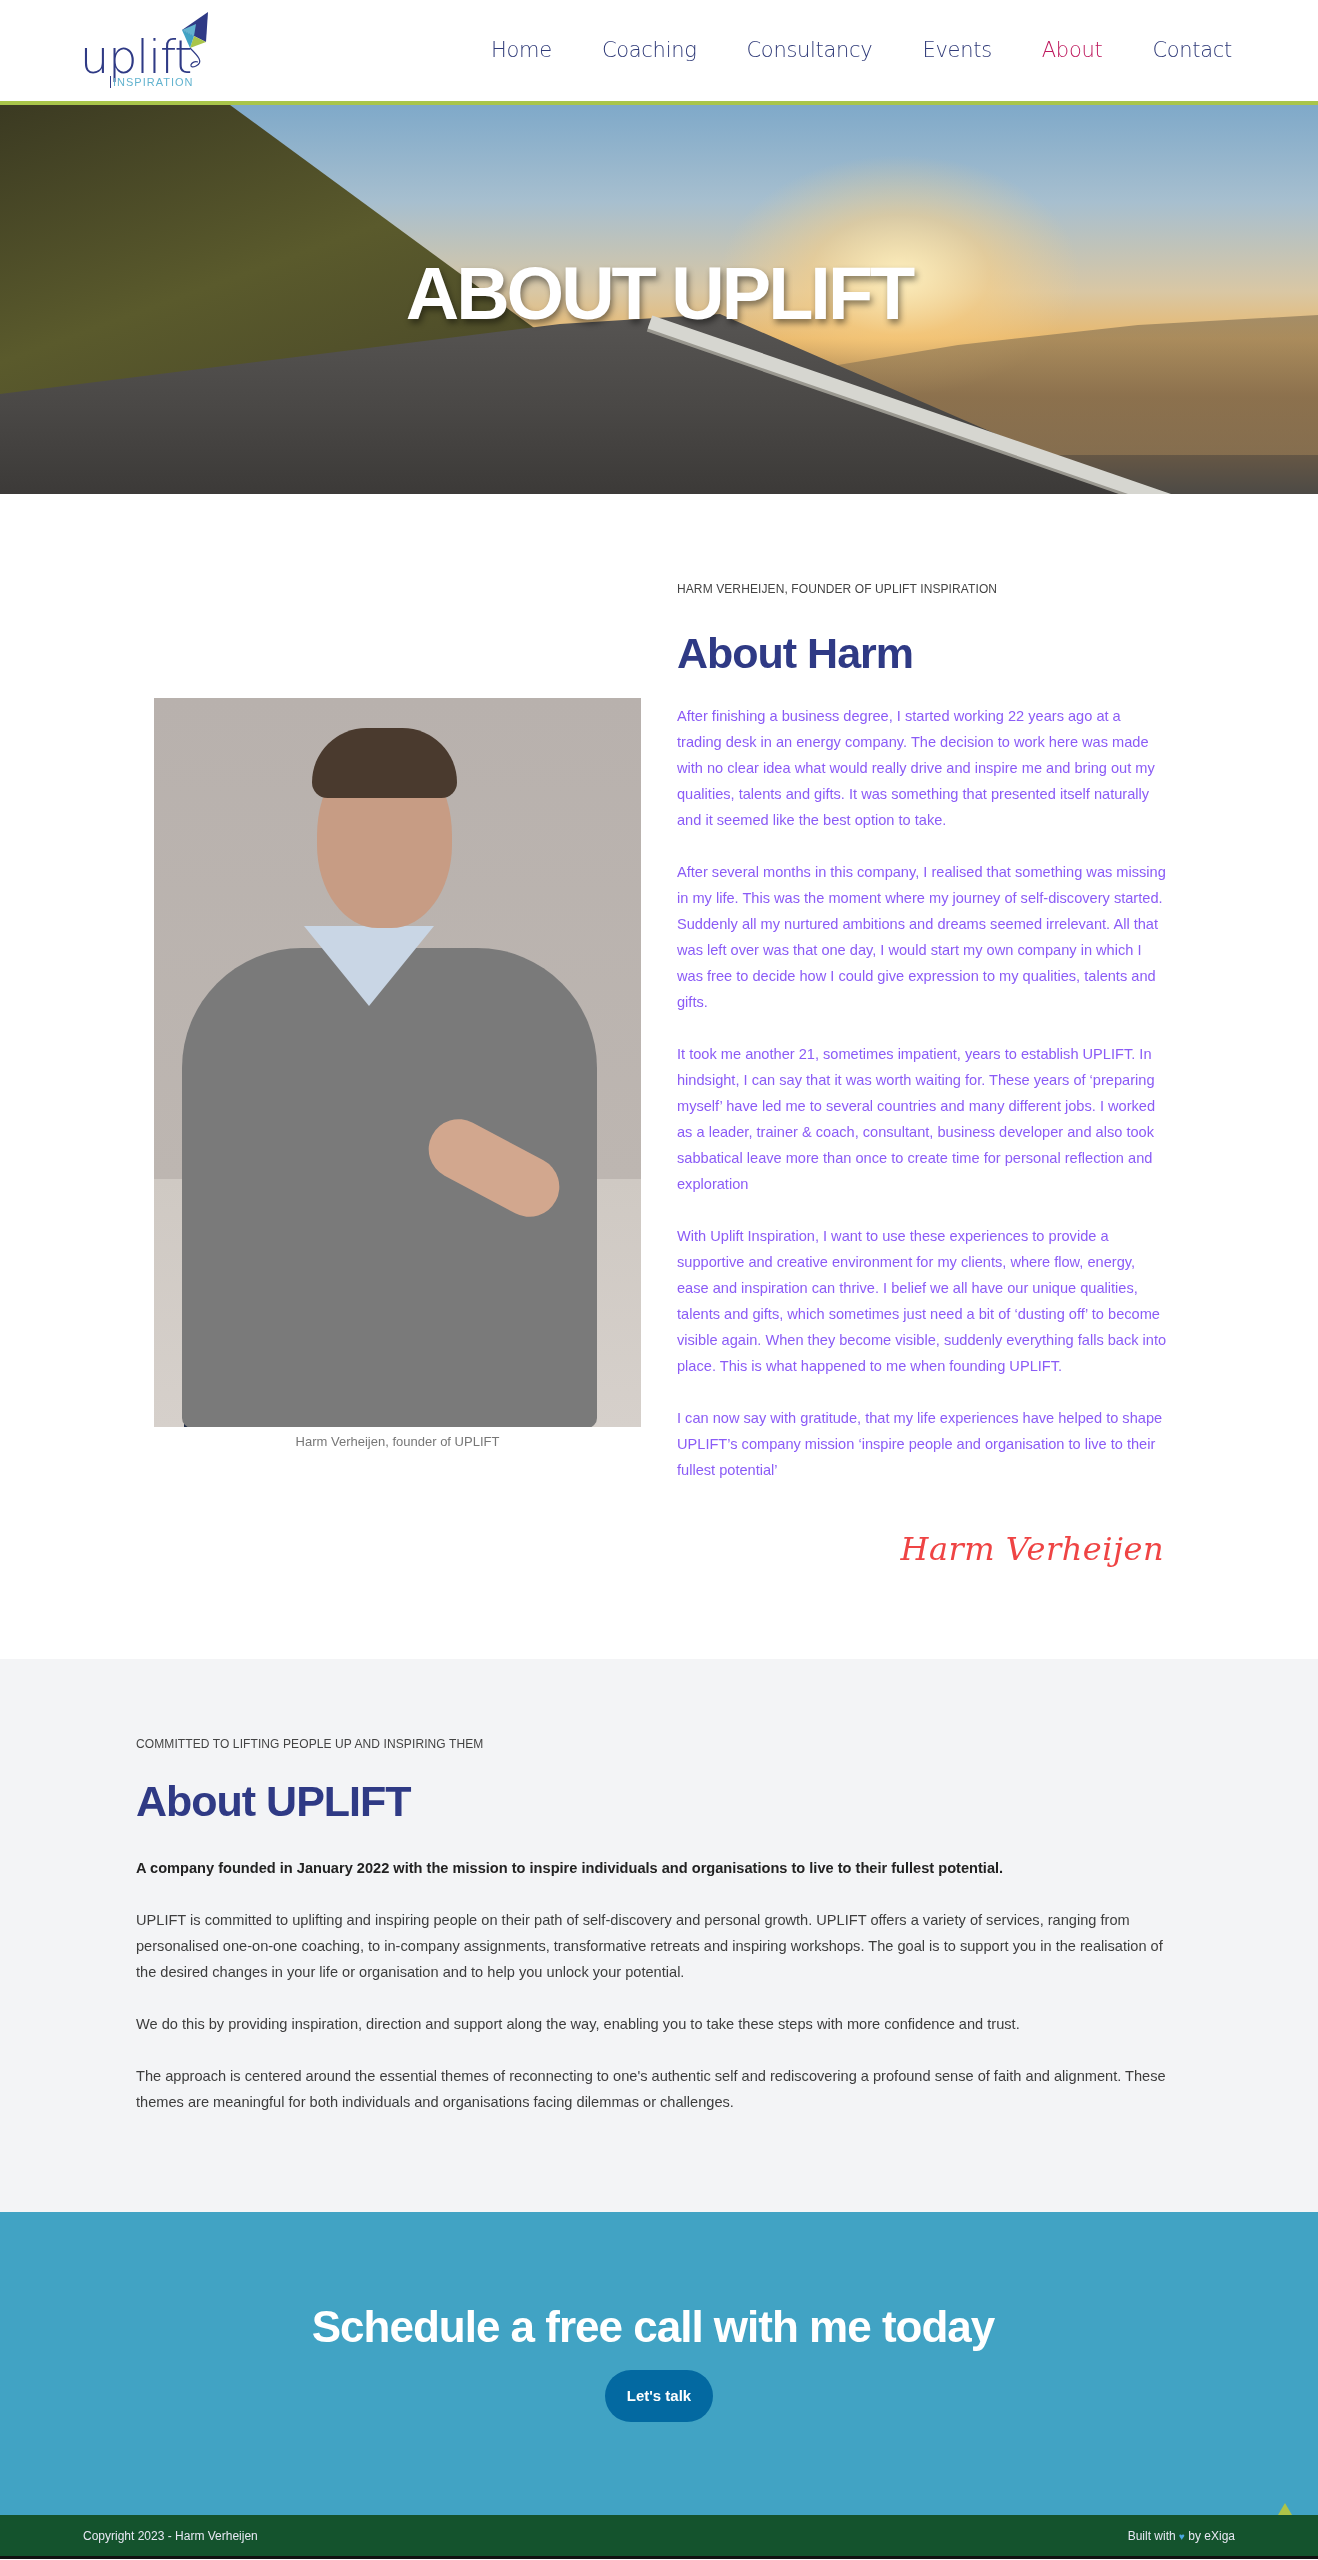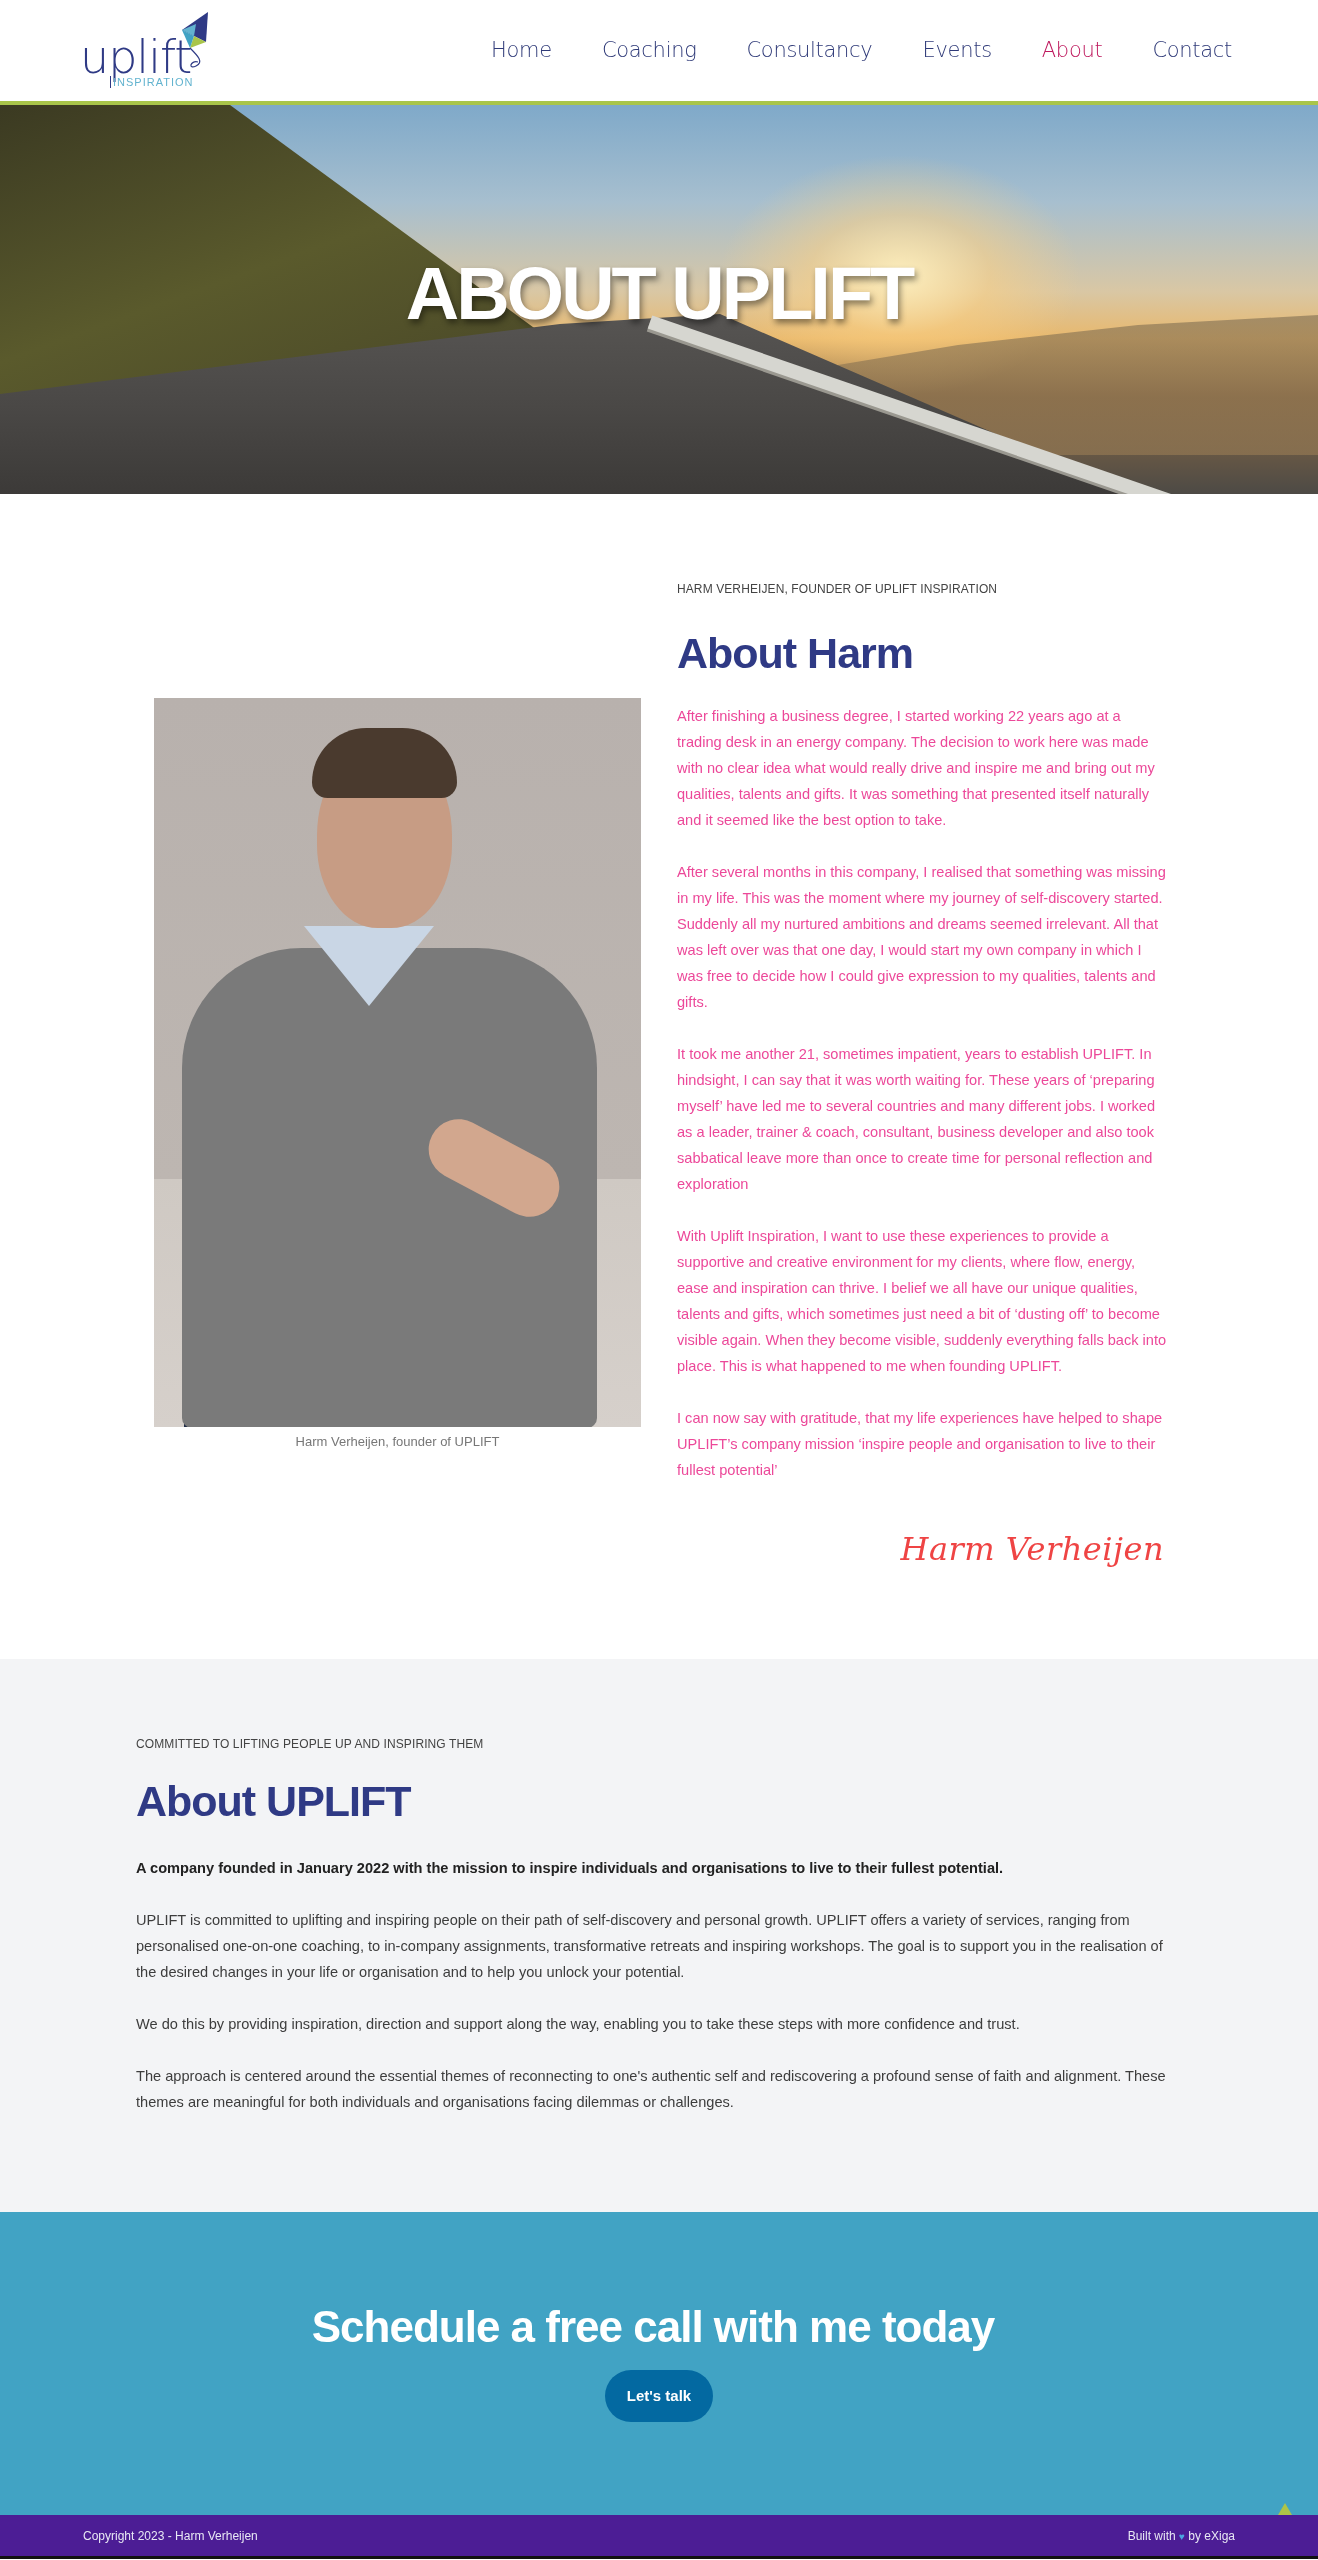--- a/index.html
+++ b/index.html
@@ -46,38 +46,38 @@
   .portrait .legs { position: absolute; left: 30px; top: 500px; width: 400px; height: 229px; background: #1f2b45; border-radius: 80px 60px 0 0; }
   .portrait .arm { position: absolute; left: 270px; top: 440px; width: 140px; height: 60px; background: #d2a78e; border-radius: 30px; transform: rotate(28deg); }
   .portrait-caption { position: absolute; left: 154px; top: 940px; width: 487px; text-align: center; font-size: 13px; color: #777; }
 
   .harm-text { position: absolute; left: 677px; top: 0; width: 490px; }
   .eyebrow { font-size: 12px; color: #444; text-transform: uppercase; letter-spacing: 0.1px; }
   .harm-text .eyebrow { position: absolute; top: 587px; top: 88px; }
   .h2 { font-size: 43px; font-weight: 700; color: #2f3a85; letter-spacing: -1px; }
   .harm-text .h2 { position: absolute; top: 135px; }
   .harm-body { position: absolute; top: 209px; width: 490px; }
-  .harm-body p { font-size: 14.6px; line-height: 26px; color: #ec4899; margin-bottom: 26px; }
+  .harm-body p { font-size: 14.6px; line-height: 26px; color: #8b5cf6; margin-bottom: 26px; }
   .signature { position: absolute; right: 154px; top: 1036px; top: 1036px; font-family: "DejaVu Serif", serif; font-style: italic; font-size: 32px; color: #ef4444; letter-spacing: 0.5px; }
 
   
   .about-uplift { position: relative; height: 553px; background: #f3f4f6; padding: 0 136px; }
   .about-uplift .eyebrow { position: absolute; left: 136px; top: 78px; }
   .about-uplift .h2 { position: absolute; left: 136px; top: 118px; }
   .uplift-body { position: absolute; left: 136px; top: 196px; width: 1050px; }
   .uplift-body p { font-size: 14.6px; line-height: 26px; color: #3d3d3d; margin-bottom: 26px; }
   .uplift-body p.lead { font-weight: 700; color: #222; }
 
   
   .cta { position: relative; height: 303px; background: #41a3c4; text-align: center; }
   .cta-title { position: absolute; left: 0; right: 12px; top: 90px; font-size: 44px; font-weight: 700; color: #fff; letter-spacing: -1px; }
   .cta-button { position: absolute; left: 605px; top: 158px; width: 108px; height: 52px; border-radius: 26px; background: #0369a1; color: #fff; font-size: 15px; font-weight: 700; line-height: 52px; border: none; cursor: pointer; }
 
   
-  .footer { position: relative; height: 44px; background: #4c1d95; border-bottom: 3px solid #111; }
+  .footer { position: relative; height: 44px; background: #14532d; border-bottom: 3px solid #111; }
   .footer .copy { position: absolute; left: 83px; top: 14px; font-size: 12px; color: #e8e8f4; }
   .footer .built { position: absolute; right: 83px; top: 14px; font-size: 12px; color: #e8e8f4; }
   .footer .heart { color: #4aa6e0; font-size: 10px; }
   .to-top { position: absolute; right: 26px; top: -12px; width: 0; height: 0; border-left: 7px solid transparent; border-right: 7px solid transparent; border-bottom: 12px solid #aec448; cursor: pointer; }
 </style>
 </head>
 <body>
 
 <header class="site-header">
   <a class="logo">

